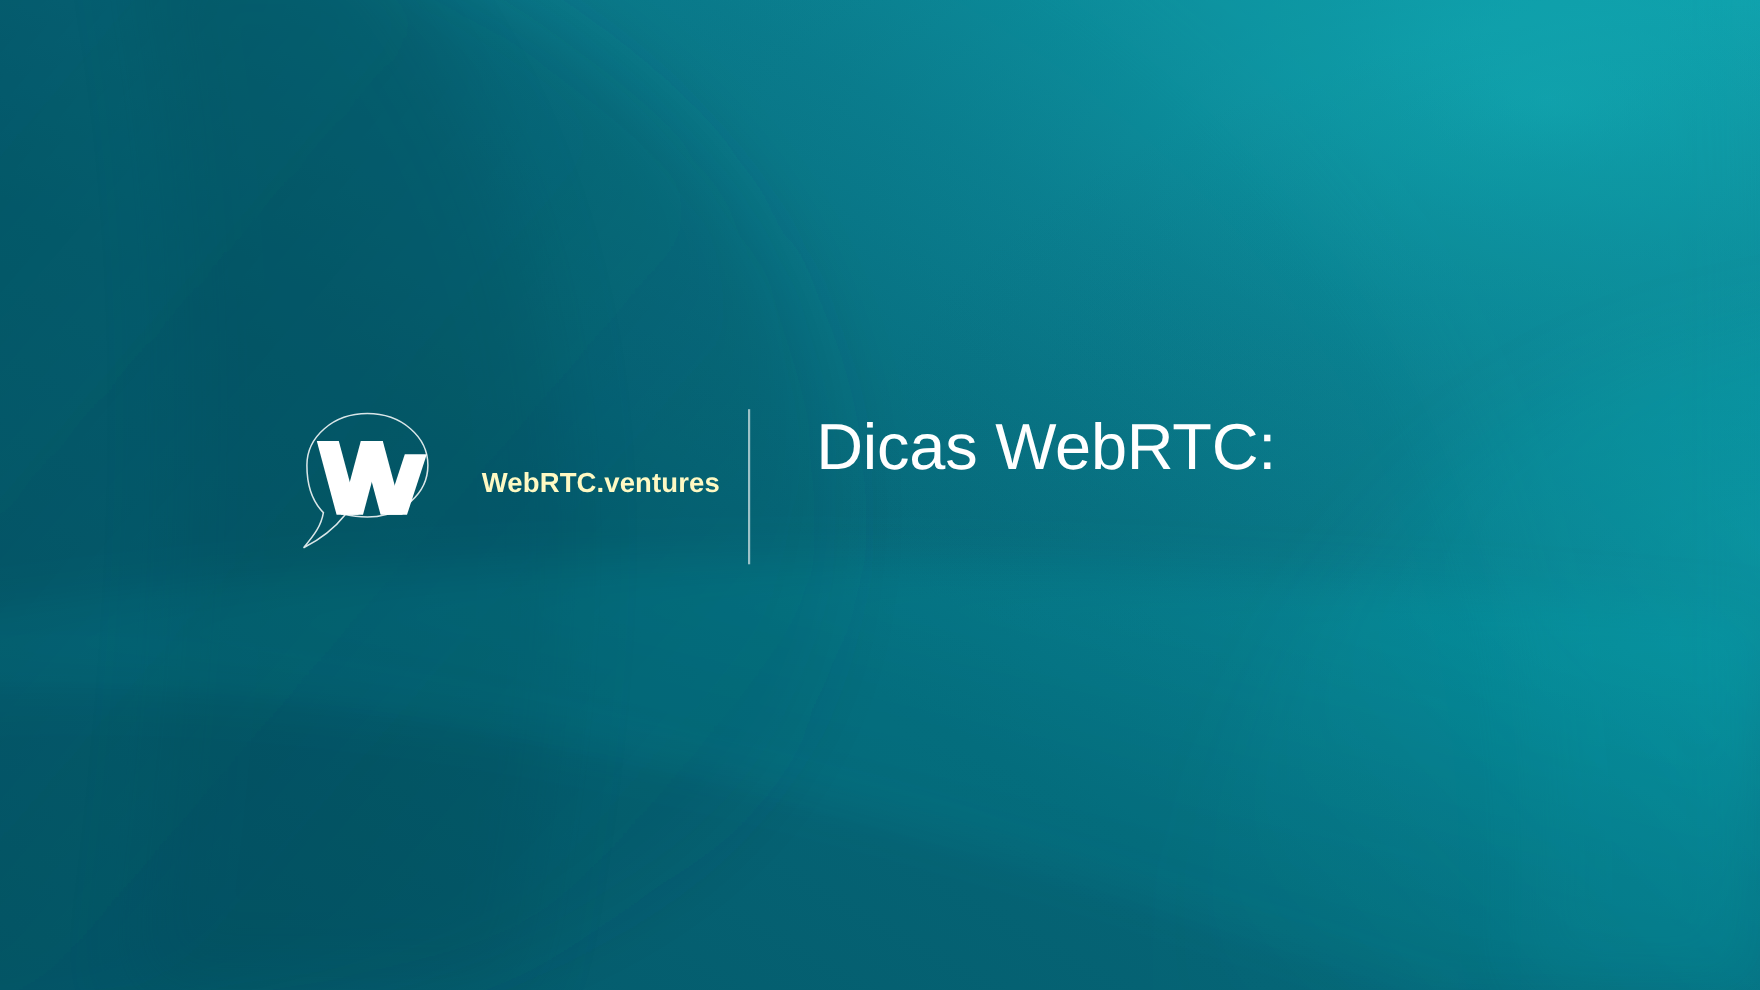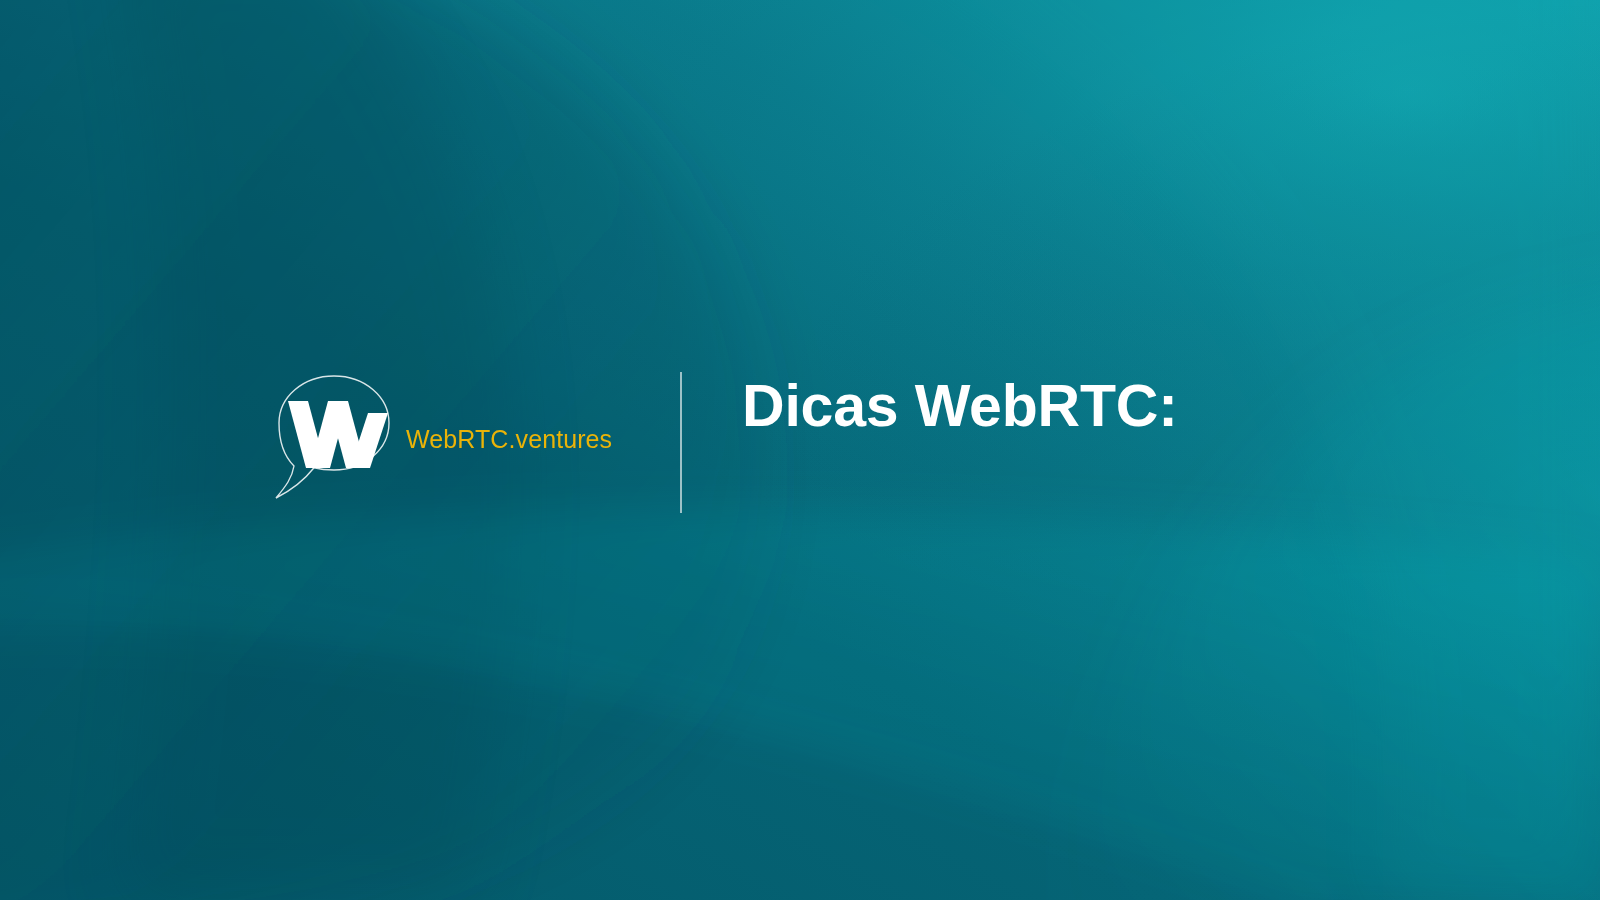--- a/index.html
+++ b/index.html
@@ -48,24 +48,24 @@
   }
 
   #logo-mark {
     width: 124px;
     height: 136px;
     display: block;
     flex: 0 0 auto;
   }
 
   #logo-wordmark {
-    margin-left: 10px;
-    color: #eab308;
+    margin-left: 42px;
+    color: #fef9c3;
     font-size: 25px;
-    font-weight: 400;
+    font-weight: 700;
     letter-spacing: 0.1px;
     white-space: nowrap;
     line-height: 1;
     position: relative;
     top: 1px;
   }
 
   
   #divider {
     position: absolute;
@@ -81,21 +81,21 @@
   #headline {
     position: absolute;
     left: 742px;
     top: 360px;
     width: 740px;
   }
 
   #headline .line {
     color: #ffffff;
     font-size: 59px;
-    font-weight: 700;
+    font-weight: 400;
     line-height: 93px;
     letter-spacing: -0.2px;
     white-space: nowrap;
   }
 </style>
 </head>
 <body>
 
 <div id="banner">
 

